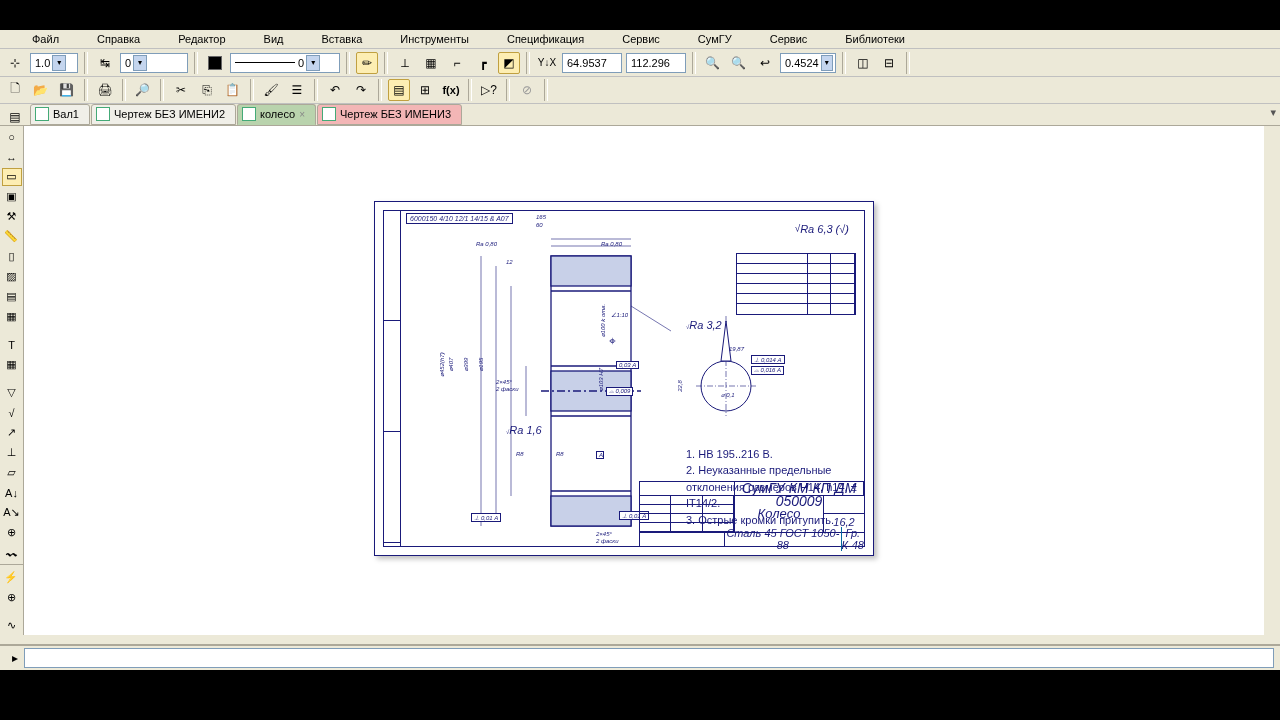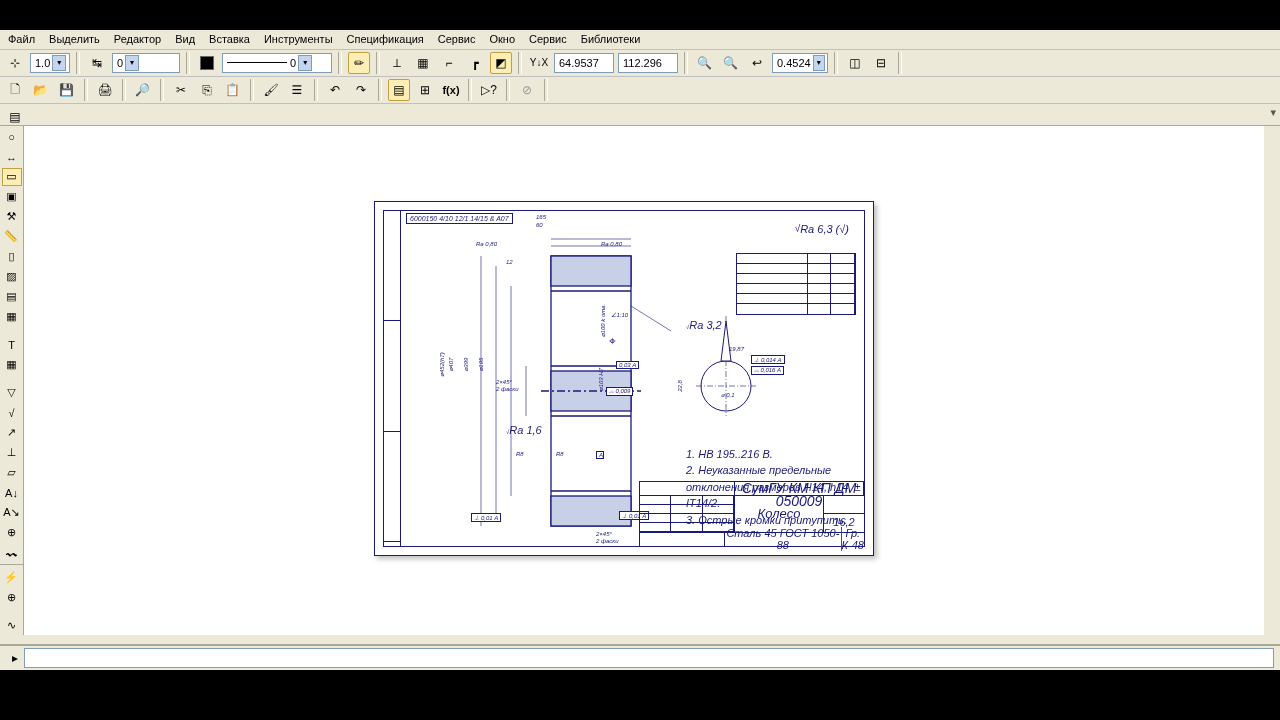--- a/index.html
+++ b/index.html
@@ -1,21 +1,21 @@
 <!DOCTYPE html>
 <html><head>
 <meta charset="utf-8">
 <style>
   * { box-sizing: border-box; margin: 0; padding: 0; font-family: Tahoma, Arial, sans-serif; font-size: 11px; }
   html, body { width: 1280px; height: 720px; overflow: hidden; background: #000; }
   .app { position: absolute; left: 0; top: 30px; width: 1280px; height: 640px; background: #ece9d8; display: flex; flex-direction: column; }
   .black-top { position:absolute; left:0; top:0; width:1280px; height:30px; background:#000; }
   .black-bottom { position:absolute; left:0; top:670px; width:1280px; height:50px; background:#000; }
   .menubar { height: 20px; background:#ece9d8; display:flex; align-items:center; padding:0 8px; gap:14px; border-bottom:1px solid #c0c0c0; }
-  .menubar span { cursor:default; }
+  .menubar span { cursor:default;margin-left:24px; }
   .toolbar-row { height: 28px; background:#ece9d8; border-bottom:1px solid #c0c0c0; display:flex; align-items:center; padding:0 4px; gap:4px; }
   .sep { width:4px; height:22px; border-left:1px solid #aca899; border-right:1px solid #fff; margin:0 2px;}
   .tbtn { width:22px; height:22px; border:1px solid transparent; display:flex; align-items:center; justify-content:center; font-size:12px; border-radius:2px; cursor:default; }
   .tbtn.active { background:#fdeeb3; border:1px solid #c0a040; }
   .combo { height:20px; border:1px solid #7f9db9; background:#fff; display:flex; align-items:center; padding:0 2px 0 4px; font-size:11px;}
   .combo .drop { width:14px; height:16px; background:#c4d5ee; border:1px solid #7f9db9; display:flex; align-items:center; justify-content:center; font-size:8px; margin-left:2px;}
   .swatch { width:14px; height:14px; border:1px solid #666; }
   .coord-box { width:60px; height:20px; border:1px solid #7f9db9; background:#fff; display:flex; align-items:center; padding:0 4px; font-size:11px;}
   .tabbar { height:22px; background:#ece9d8; display:flex; align-items:flex-end; padding-left:30px; border-bottom:1px solid #aca899; position:relative;}
   .tab { height:21px; display:flex; align-items:center; padding:0 10px 0 4px; border:1px solid #aca899; background:#f0efe8; margin-right:1px; gap:4px; font-size:11px; border-top-left-radius:3px; border-top-right-radius:3px;}
@@ -45,50 +45,50 @@
   .tb-bottom { position:absolute; bottom:0; left:0; right:0; height:14px; border-top:1px solid #1a1a7a; display:flex; align-items:center;}
   .tb-mat { width:130px; border-right:1px solid #0369a1; text-align:center;}
   .spec-table { position:absolute; right:8px; top:42px; width:120px; height:62px; border:1px solid #1a1a7a;}
   .spec-table .r { height:10px; border-bottom:1px solid #1a1a7a; display:flex;}
   .spec-table .r div { border-right:1px solid #1a1a7a;}
   .surf { position:absolute; right:15px; top:12px; font-size:10px; font-style:italic; color:#1a1a7a; display:flex; align-items:center;}
   .dtext { font-size:6px; font-style:italic; color:#1a1a7a; position:absolute;}
   .gost-label { position:absolute; left:35px; top:10px; background:#fff; border:1px solid #1a1a7a; padding:1px 3px; font-size:7px; font-style:italic; color:#1a1a7a;}
   .main-view { position:absolute; left:50px; top:25px; width:225px; height:305px;}
   .detail-view { position:absolute; left:280px; top:105px; width:90px; height:100px;}
-  .notes { position:absolute; left:285px; top:235px; width:195px; font-size:6px; font-style:italic; color:#1a1a7a; line-height:1.5;}
+  .notes { position:absolute; left:285px; top:235px; width:195px; font-size:6px; color:#1a1a7a; line-height:1.5;}
   .dim-box { position:absolute; border:1px solid #1a1a7a; font-size:6px; font-style:italic; color:#1a1a7a; padding:0 2px; background:#fff;}
   .scroll-placeholder { position:absolute; right:0; top:0; width:16px; bottom:0; background:#ece9d8;}
   .caret-right { position:absolute; right:4px; top:2px; font-size:11px; color:#555;}
 </style>
 </head>
 <body>
 
 <div class="black-top"></div>
 <div class="black-bottom"></div>
 
 <div class="app">
 
   <div class="menubar">
     <span>Файл</span>
-    <span>Выделить</span>
+    <span>Справка</span>
     <span>Редактор</span>
     <span>Вид</span>
     <span>Вставка</span>
     <span>Инструменты</span>
     <span>Спецификация</span>
     <span>Сервис</span>
-    <span>Окно</span>
+    <span>СумГУ</span>
     <span>Сервис</span>
     <span>Библиотеки</span>
   </div>
 
   <div class="toolbar-row">
     <div class="tbtn">⊹</div>
-    <div class="combo" style="width:40px">
+    <div class="combo" style="width:48px">
         <span>1.0</span>
         <div class="drop">▾</div>
       </div>
     <div class="sep"></div>
     <div class="tbtn">↹</div>
     <div class="combo" style="width:68px">
         <span>0</span>
         <div class="drop">▾</div>
       </div>
     <div class="sep"></div>
@@ -148,20 +148,39 @@
       </div>
     <div class="sep"></div>
     <div class="tbtn">▷?</div>
     <div class="sep"></div>
     <div class="tbtn" style="color:#999">⊘</div>
     <div class="sep"></div>
   </div>
 
   <div class="tabbar">
     <div style="position:absolute; left:4px; top:2px;" class="tbtn">▤</div>
+    <div id="tabs-mount" style="display: flex;">
+        <div class="tab">
+          <span class="ticon"></span>
+          <span>Вал1</span>
+        </div>
+        <div class="tab">
+          <span class="ticon"></span>
+          <span>Чертеж БЕЗ ИМЕНИ2</span>
+        </div>
+        <div class="tab active">
+          <span class="ticon"></span>
+          <span>колесо</span>
+          <span class="close">×</span>
+        </div>
+        <div class="tab red">
+          <span class="ticon"></span>
+          <span>Чертеж БЕЗ ИМЕНИ3</span>
+        </div>
+      </div>
     <span class="caret-right">▾</span>
   </div>
 
   <div class="workarea">
     <div class="left-toolbox">
       <div class="ltbtn">○</div>
       <div class="ltbtn">↔</div>
       <div class="ltbtn active" style="background:#fdeeb3">▭</div>
       <div class="ltbtn">▣</div>
       <div class="ltbtn">⚒</div>

